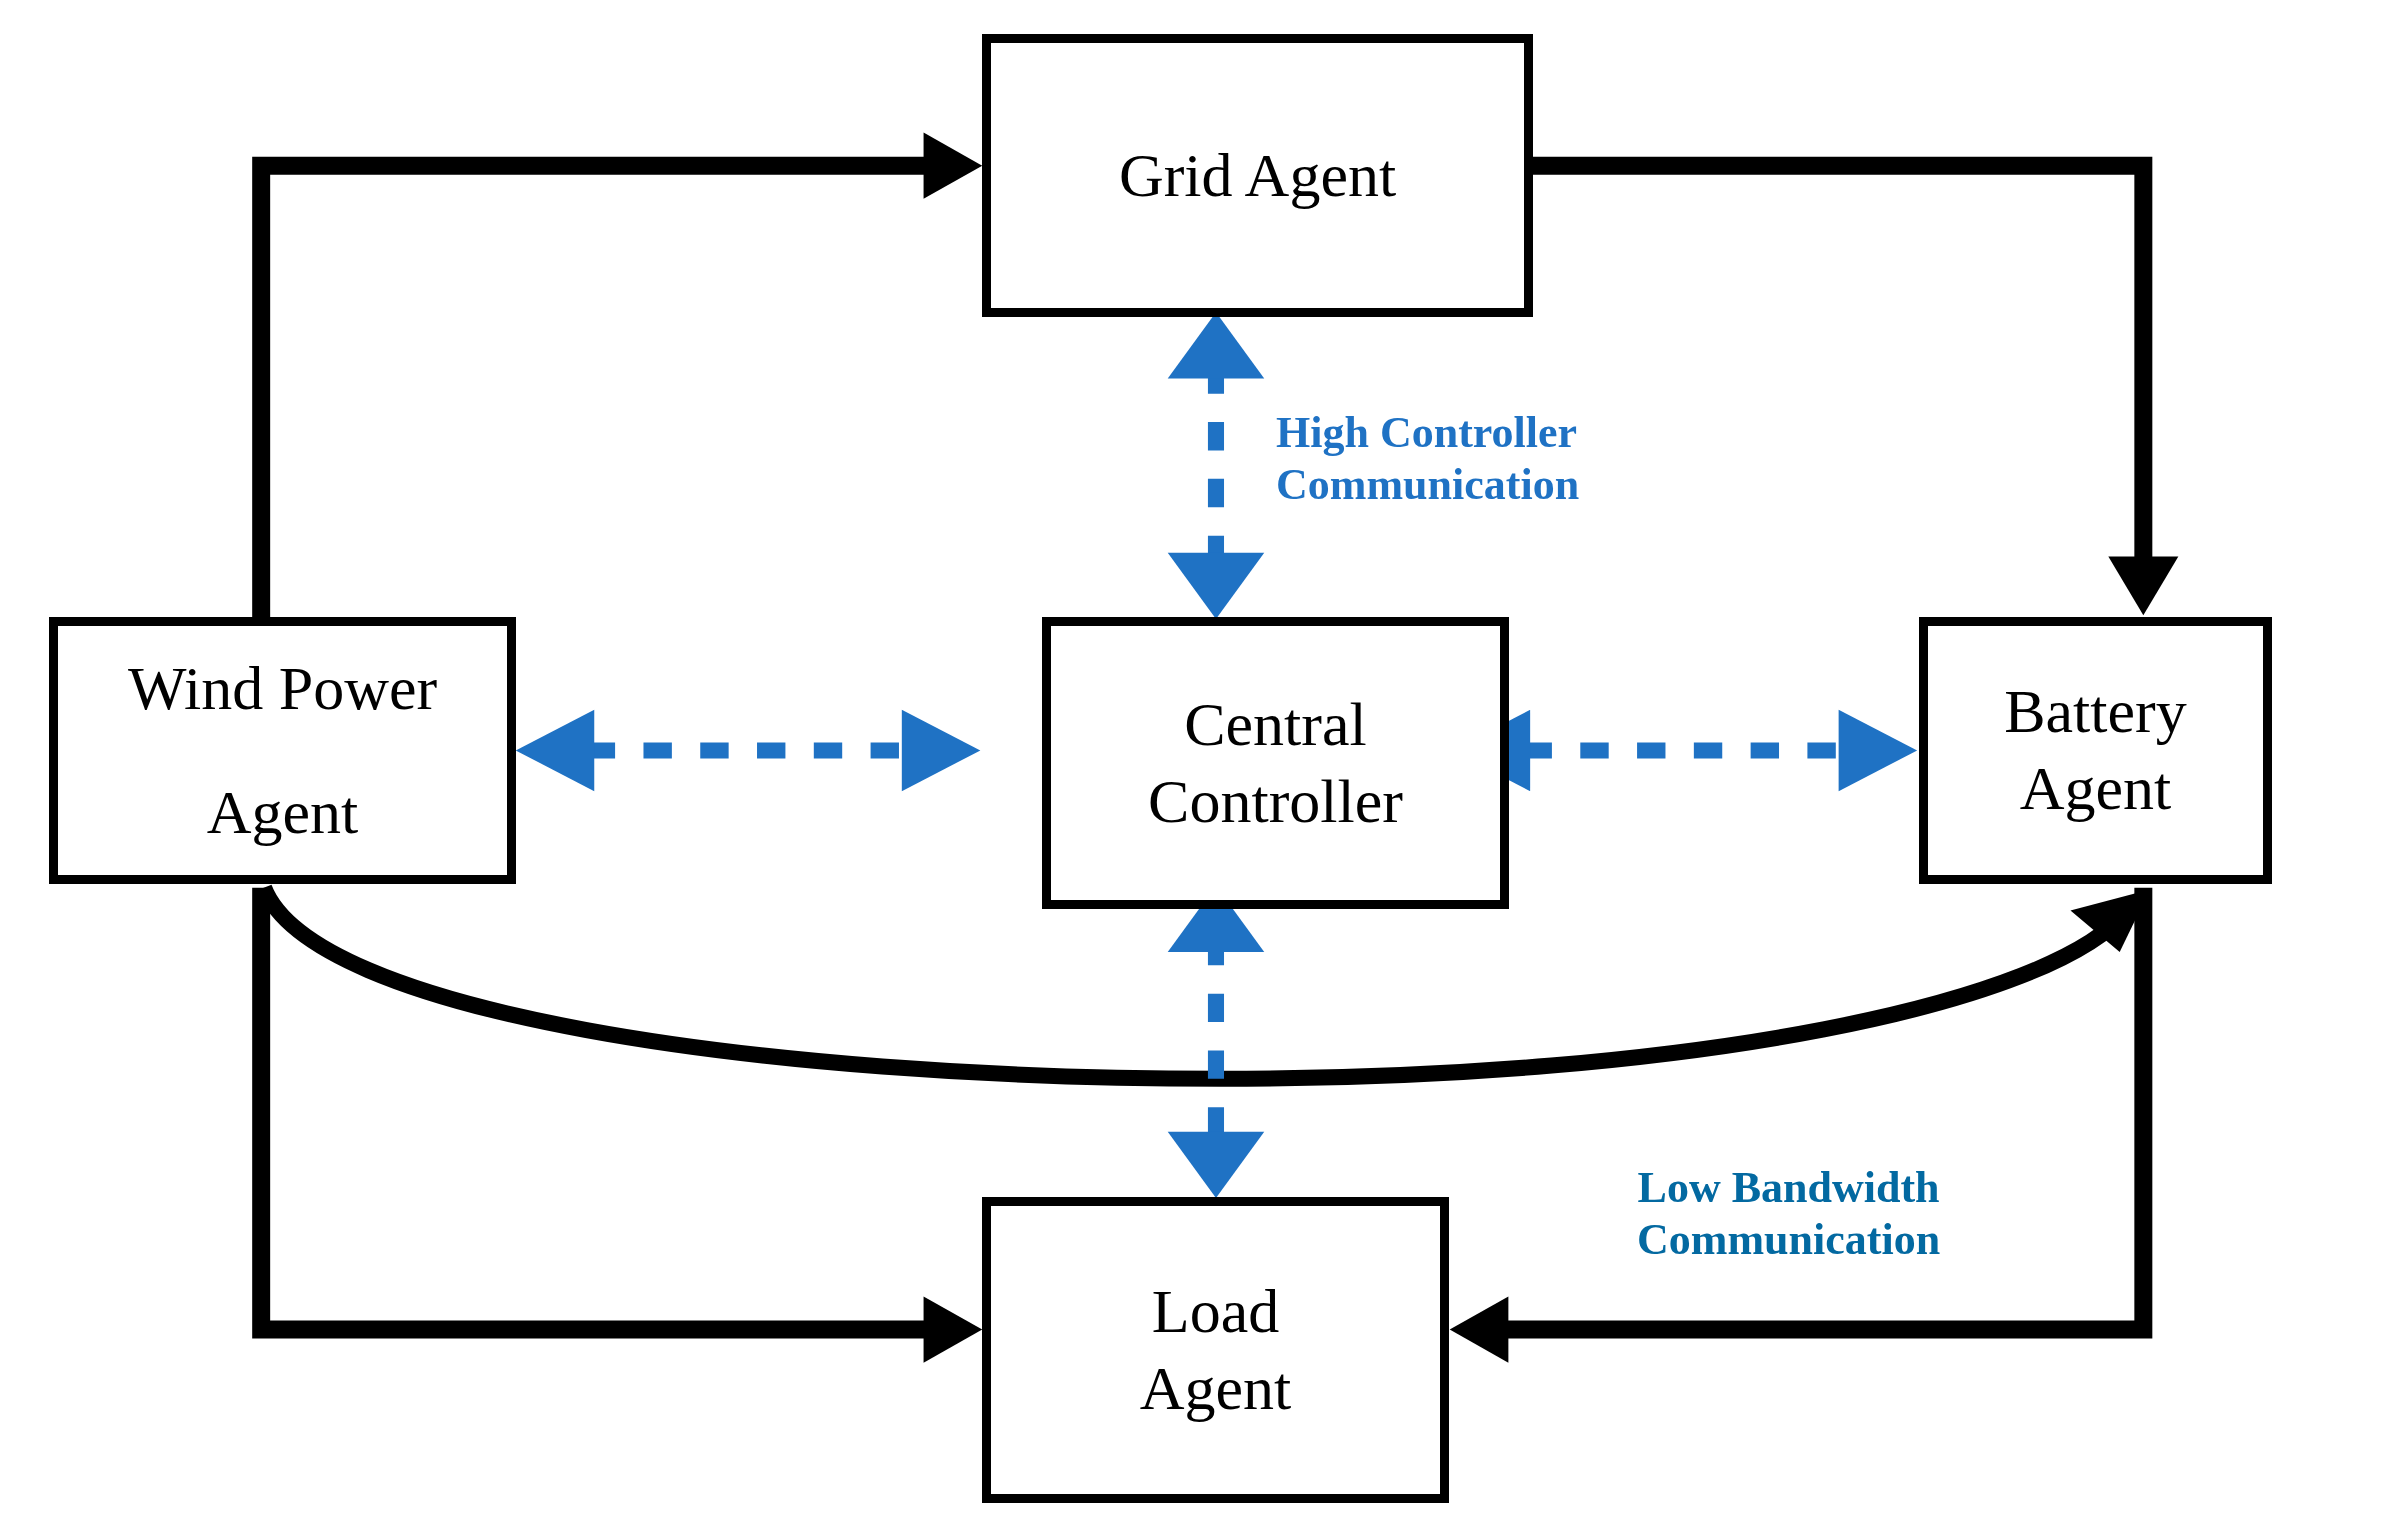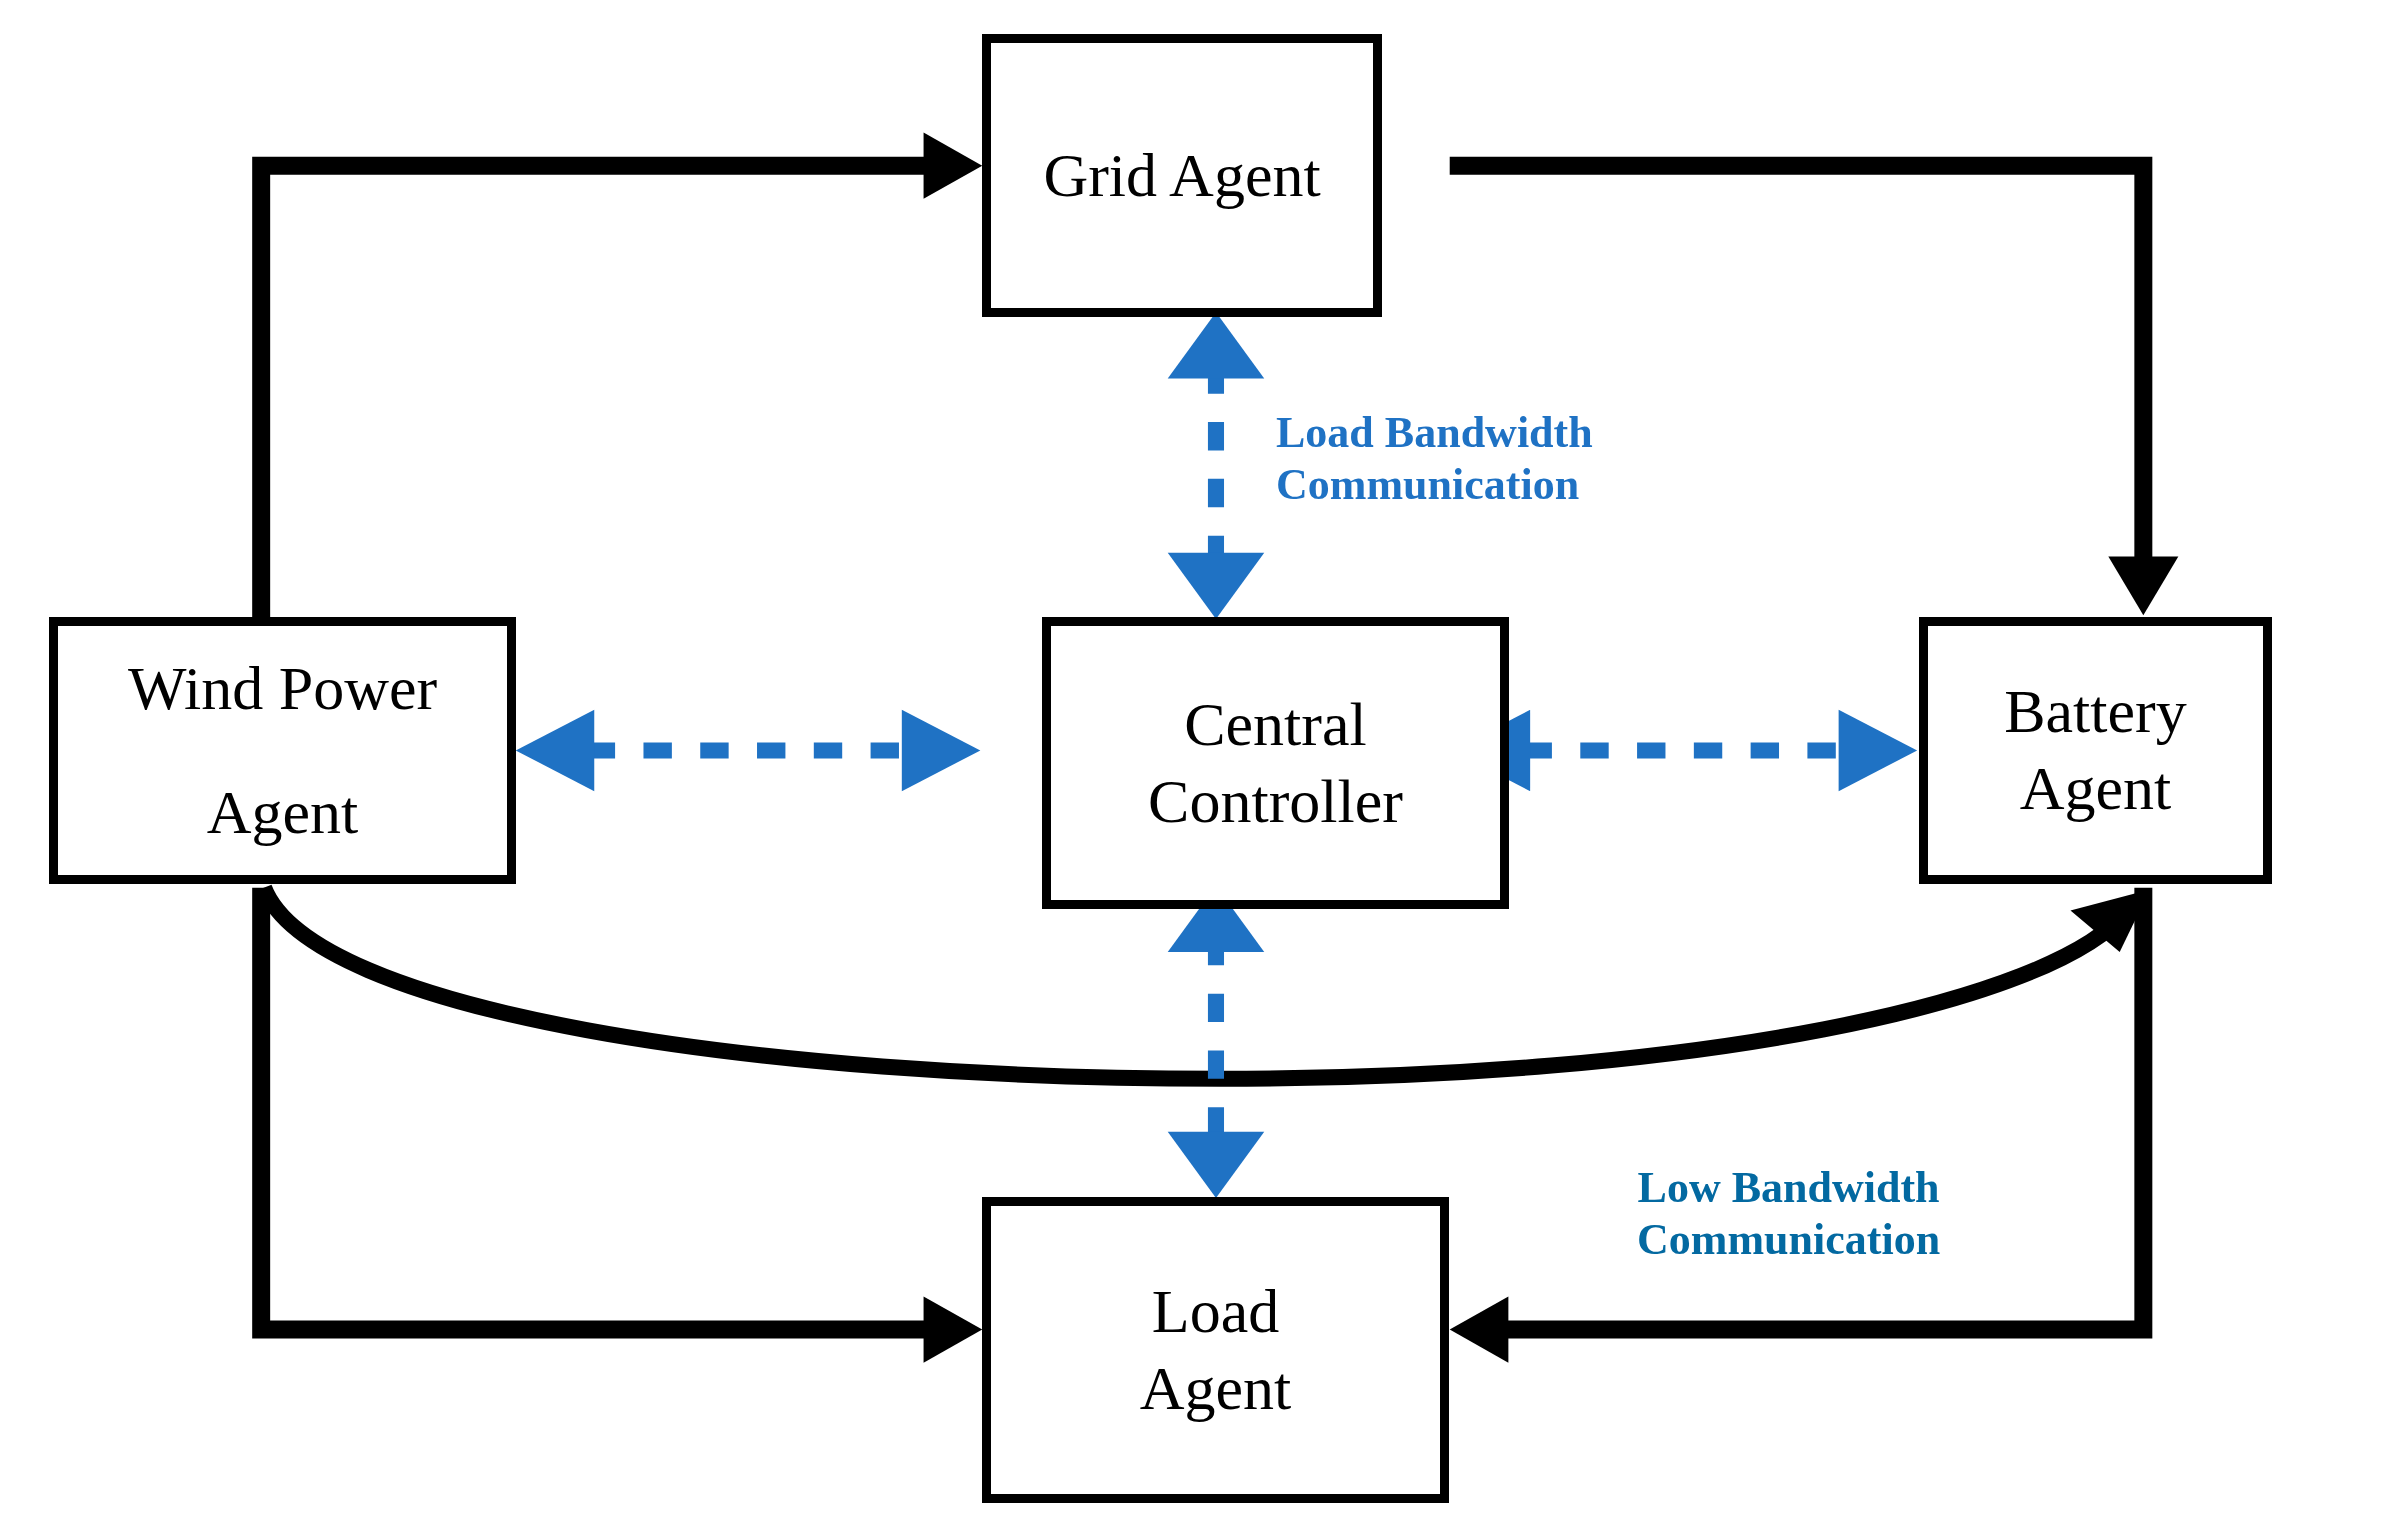--- a/index.html
+++ b/index.html
@@ -36,21 +36,21 @@
     color: #000000;
     font-family: "Liberation Serif", "DejaVu Serif", serif;
     font-size: 62px;
     line-height: 1.18;
     font-weight: 400;
     white-space: nowrap;
     z-index: 5;
   }
   .node .line2 { margin-top: 3.8px; }
 
-  #node-grid      { left: 982px; top: 34px;   width: 400px; height: 283px; }
+  #node-grid      { left: 982px; top: 34px;   width: 551px; height: 283px; }
   #node-wind      { left: 49px;   top: 617px;  width: 467px; height: 267px; gap: 47px; }
   #node-central   { left: 1014px; top: 617px;  width: 467px; height: 292px; margin-left: 28px; }
   #node-battery   { left: 1919px; top: 617px;  width: 353px; height: 267px; }
   #node-load      { left: 982px; top: 1197px; width: 467px; height: 306px; }
 
   .edge-label {
     position: absolute;
     font-family: "Liberation Serif", "DejaVu Serif", serif;
     font-weight: bold;
     font-size: 44px;
@@ -148,21 +148,21 @@
     <span class="line1">Battery</span>
     <span class="line2">Agent</span>
   </div>
 
   <div class="node" id="node-load">
     <span class="line1">Load</span>
     <span class="line2">Agent</span>
   </div>
 
   <div class="edge-label" id="label-high">
-    <div>Load Bandwidth</div>
+    <div>High Controller</div>
     <div>Communication</div>
   </div>
 
   <div class="edge-label" id="label-low">
     <div>Low Bandwidth</div>
     <div>Communication</div>
   </div>
 
 </div>
 

